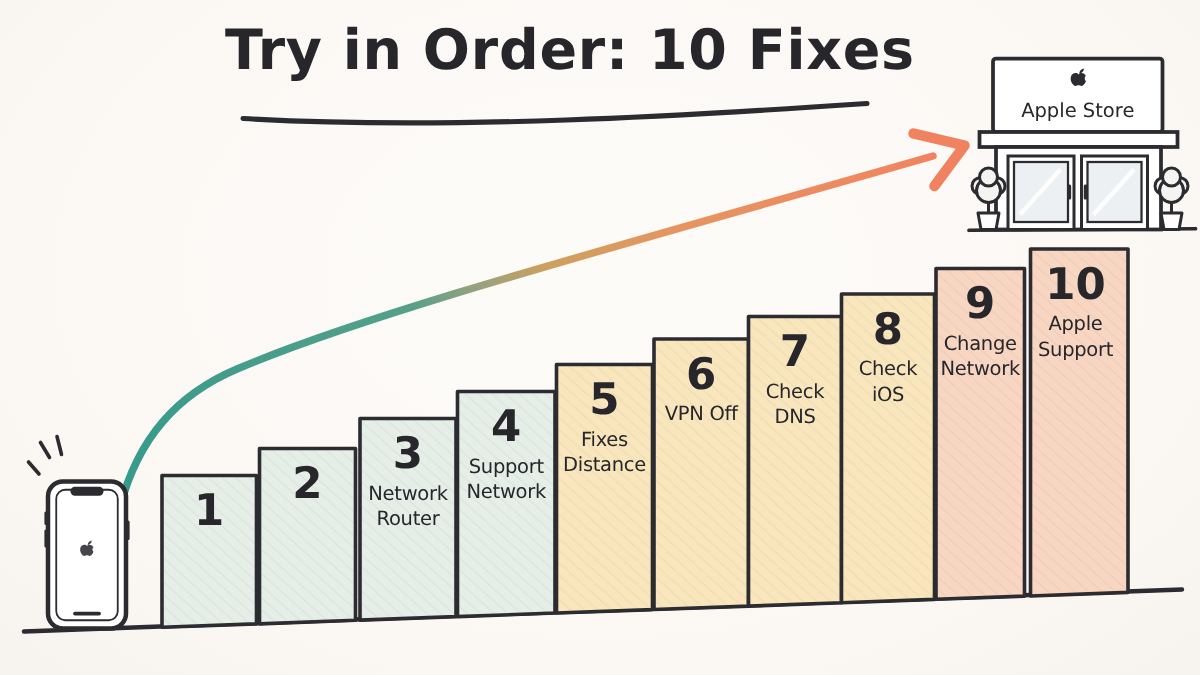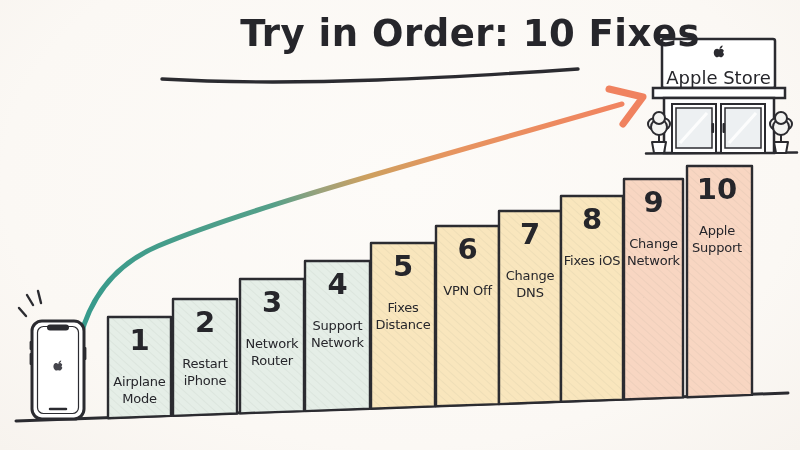--- a/index.html
+++ b/index.html
@@ -3,32 +3,32 @@
 <meta charset="utf-8">
 <style>
   html,body{margin:0;padding:0;background:#fbf8f4;}
   .stage{
     position:relative;width:800px;height:450px;overflow:hidden;
     background:radial-gradient(ellipse at 50% 40%, #fdfbf8 0%, #fbf8f4 70%, #f7f3ee 100%);
     font-family:"DejaVu Sans", sans-serif;color:#2b2b30;
   }
   .stage svg{position:absolute;left:0;top:0;}
   .page-title{
-    position:absolute;left:60px;top:12px;width:640px;text-align:right;
+    position:absolute;left:60px;top:12px;width:640px;text-align:center;
     font-size:37px;font-weight:700;letter-spacing:0.5px;color:#26262b;
   }
   .bar-text{
     position:absolute;text-align:center;padding-top:8px;box-sizing:border-box;
     color:#26262b;pointer-events:none;
   }
   .bar-num{display:block;font-size:29px;font-weight:600;line-height:1.05;}
-  .bar-label{display:block;font-size:13px;font-weight:500;line-height:1.28;margin-top:19px;letter-spacing:-0.2px;}
+  .bar-label{display:block;font-size:13px;font-weight:500;line-height:1.28;margin-top:5px;letter-spacing:-0.2px;}
   .store-label{
     position:absolute;left:662px;top:67px;width:113px;text-align:center;
-    font-size:18px;font-weight:500;color:#26262b;
+    font-size:13px;font-weight:500;color:#26262b;
   }
 </style>
 </head>
 <body>
 
 <div class="stage">
 
   <svg width="800" height="450" viewBox="0 0 800 450">
     <defs>
       <linearGradient id="arrowGrad" gradientUnits="userSpaceOnUse" x1="80" y1="338" x2="636" y2="100">
@@ -128,49 +128,47 @@
     <path d="M 162 79 C 300 87, 460 77, 578 69" fill="none" stroke="#2b2b30" stroke-width="3.4" stroke-linecap="round"></path>
   </svg>
 
   <div class="page-title">Try in Order: 10 Fixes</div>
 
   <div class="store-label">Apple Store</div>
 
   <div id="bar-labels">
       <div class="bar-text" style="left: 108px; top: 317px; width: 63px;">
         <span class="bar-num">1</span>
-        <span class="bar-label">Airplane Mode</span>
       </div>
       <div class="bar-text" style="left: 173px; top: 299px; width: 64px;">
         <span class="bar-num">2</span>
-        <span class="bar-label">Restart iPhone</span>
       </div>
       <div class="bar-text" style="left: 240px; top: 279px; width: 64px;">
         <span class="bar-num">3</span>
         <span class="bar-label">Network Router</span>
       </div>
       <div class="bar-text" style="left: 305px; top: 261px; width: 65px;">
         <span class="bar-num">4</span>
         <span class="bar-label">Support Network</span>
       </div>
       <div class="bar-text" style="left: 371px; top: 243px; width: 64px;">
         <span class="bar-num">5</span>
         <span class="bar-label">Fixes Distance</span>
       </div>
       <div class="bar-text" style="left: 436px; top: 226px; width: 63px;">
         <span class="bar-num">6</span>
         <span class="bar-label">VPN Off</span>
       </div>
       <div class="bar-text" style="left: 499px; top: 211px; width: 62px;">
         <span class="bar-num">7</span>
-        <span class="bar-label">Change DNS</span>
+        <span class="bar-label">Check DNS</span>
       </div>
       <div class="bar-text" style="left: 561px; top: 196px; width: 62px;">
         <span class="bar-num">8</span>
-        <span class="bar-label">Fixes iOS</span>
+        <span class="bar-label">Check iOS</span>
       </div>
       <div class="bar-text" style="left: 624px; top: 179px; width: 59px;">
         <span class="bar-num">9</span>
         <span class="bar-label">Change Network</span>
       </div>
       <div class="bar-text" style="left: 687px; top: 166px; width: 60px;">
         <span class="bar-num">10</span>
         <span class="bar-label">Apple Support</span>
       </div>
     </div>

